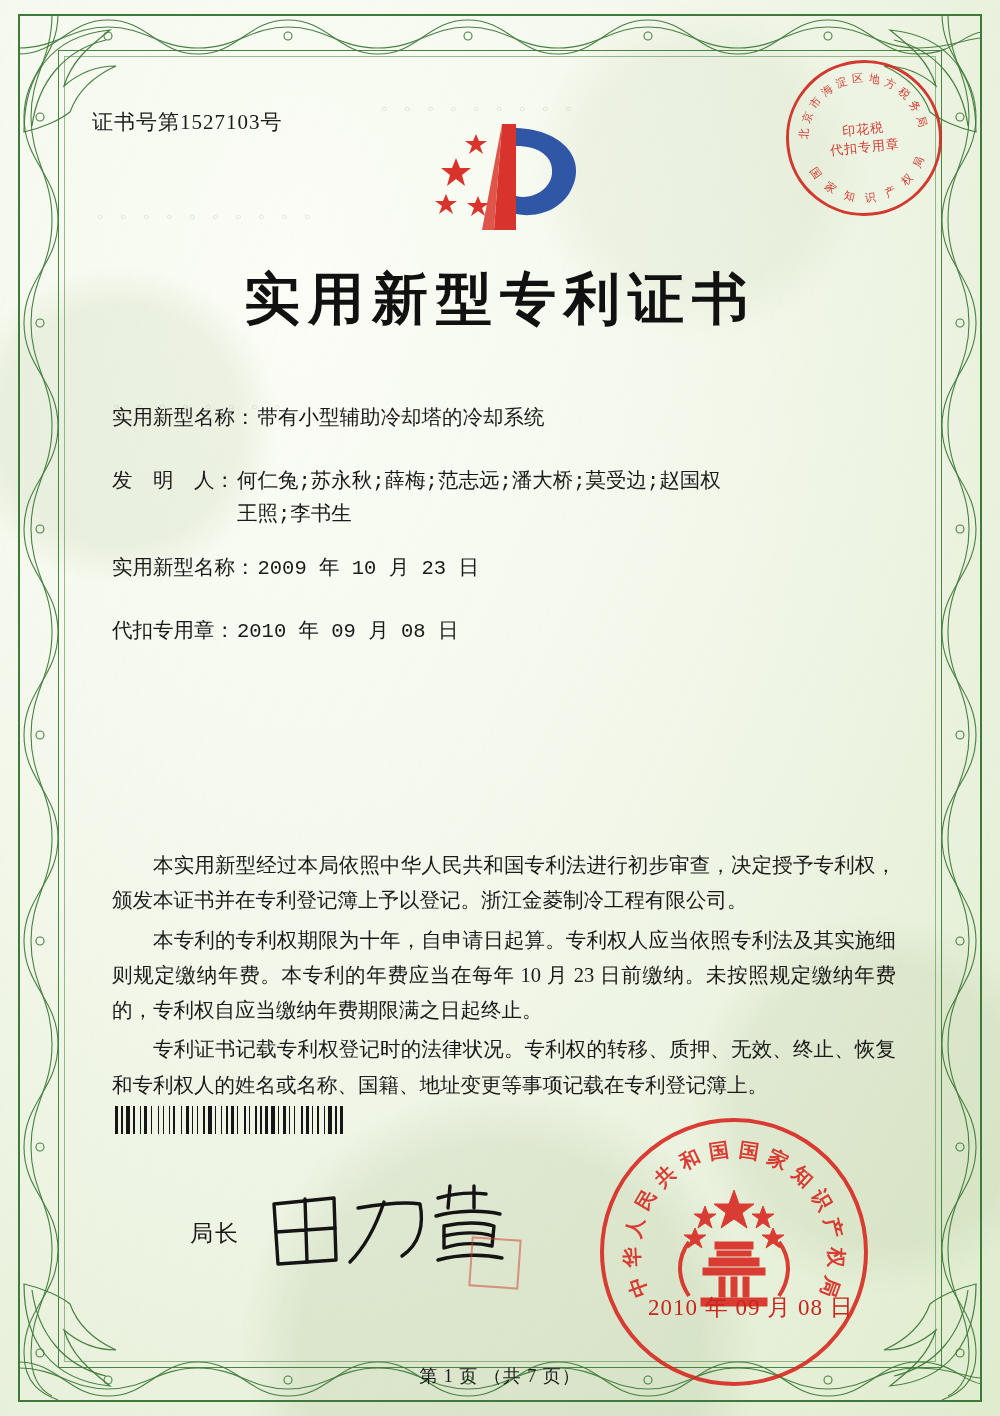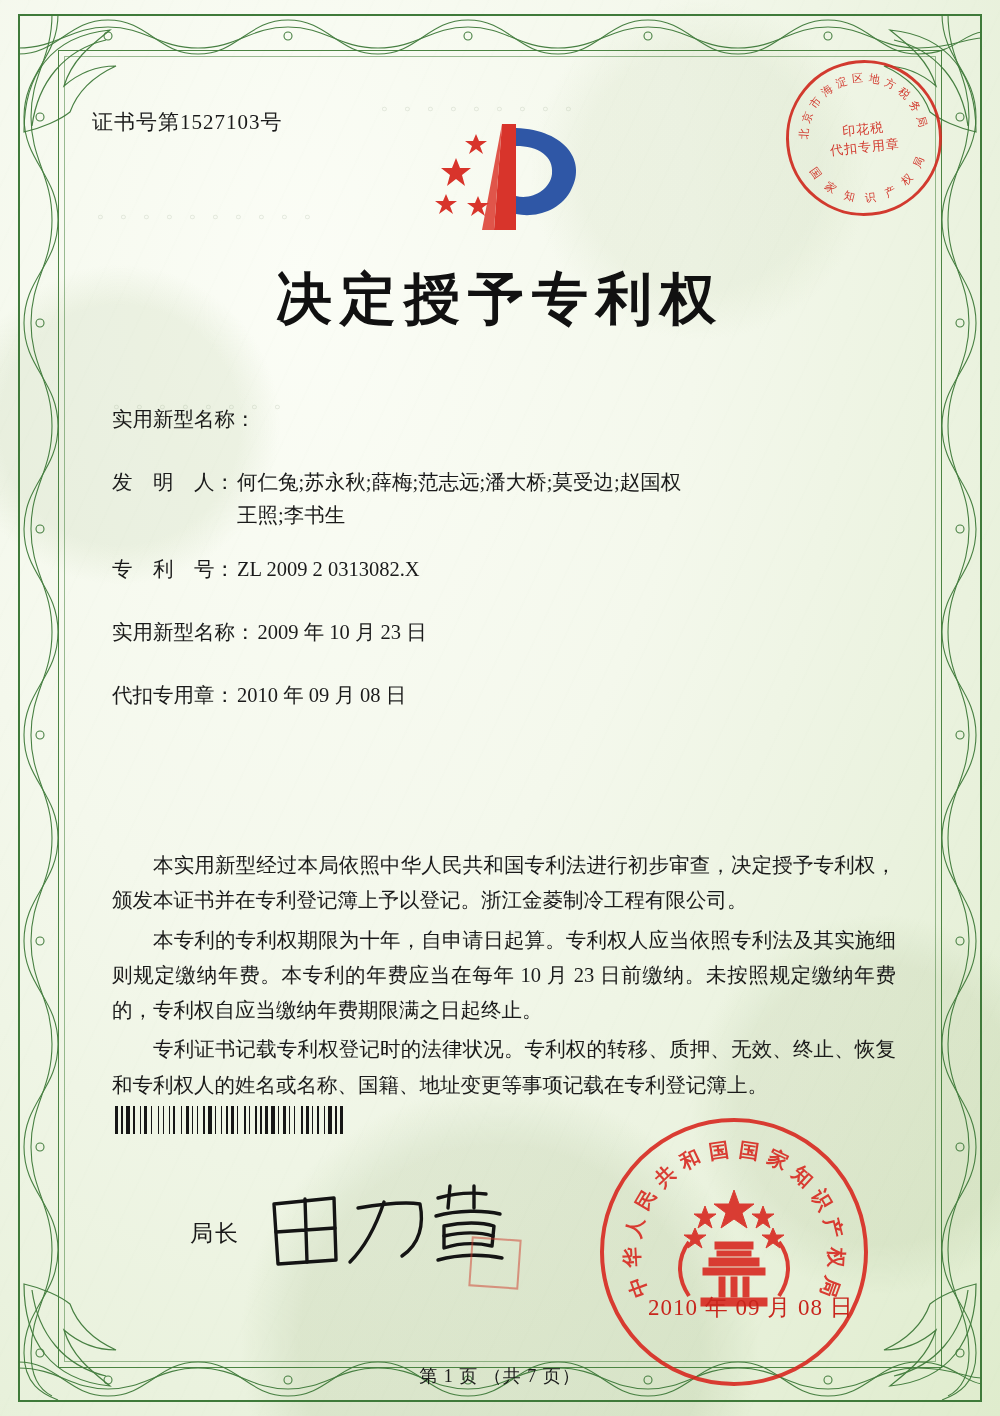--- a/index.html
+++ b/index.html
@@ -136,20 +136,21 @@
   }
 
   
   .fields {
     position: absolute;
     left: 112px;
     right: 100px;
     top: 404px;
     font-size: 20.5px;
     line-height: 1.5;
+    font-family: Liberation Mono, monospace;
   }
   .field-row {
     display: flex;
     align-items: flex-start;
     margin-bottom: 32px;
   }
   .field-label {
     flex: 0 0 auto;
     white-space: nowrap;
   }
@@ -417,36 +418,33 @@
         <span style="transform: translate(20.5212px, 56.3816px) rotate(-20deg) translate(-50%, -50%);">产</span>
         <span style="transform: translate(38.5673px, 45.9627px) rotate(-40deg) translate(-50%, -50%);">权</span>
         <span style="transform: translate(51.9615px, 30px) rotate(-60deg) translate(-50%, -50%);">局</span>
       </div>
     <div class="center-text">
       <div>印花税</div>
       <div>代扣专用章</div>
     </div>
   </div>
 
-  <div class="title">决定授予专利权</div>
+  <div class="title">实用新型专利证书</div>
 
   <div class="fields">
     <div class="field-row">
       <span class="field-label">实用新型名称：</span>
+      <span class="field-value">带有小型辅助冷却塔的冷却系统</span>
     </div>
     <div class="field-row" style="margin-bottom:24px;justify-content:flex-end;">
       <span class="field-label">发　明　人：</span>
       <span class="field-value">
         <span>何仁兔;苏永秋;薛梅;范志远;潘大桥;莫受边;赵国权</span>
         <span class="second-line">王照;李书生</span>
       </span>
-    </div>
-    <div class="field-row">
-      <span class="field-label">专　利　号：</span>
-      <span class="field-value">ZL 2009 2 0313082.X</span>
     </div>
     <div class="field-row">
       <span class="field-label">实用新型名称：</span>
       <span class="field-value">2009 年 10 月 23 日</span>
     </div>
     <div class="field-row">
       <span class="field-label">代扣专用章：</span>
       <span class="field-value">2010 年 09 月 08 日</span>
     </div>
   </div>

